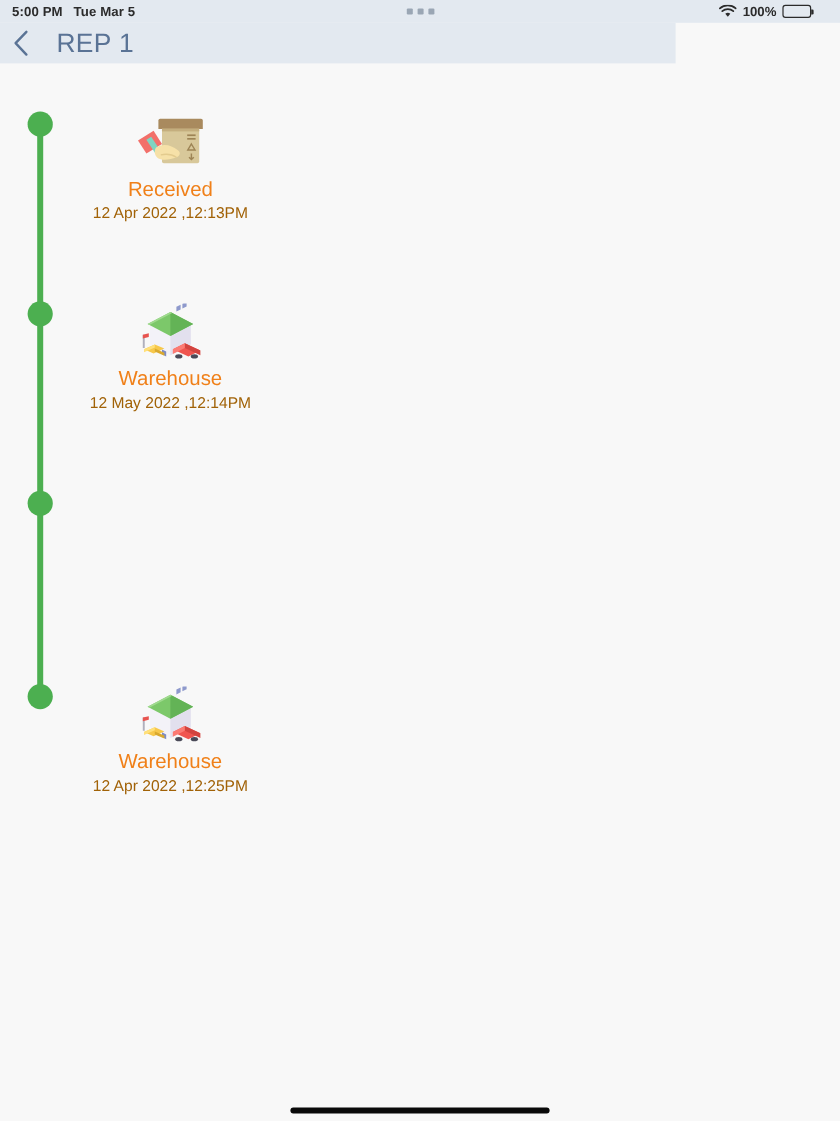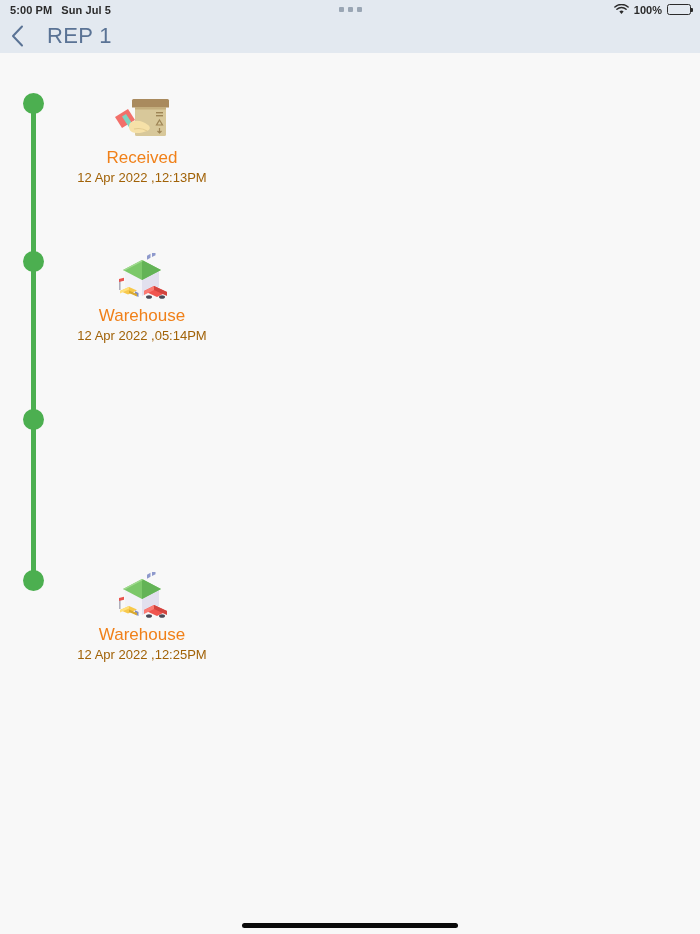--- a/index.html
+++ b/index.html
@@ -49,21 +49,21 @@
     pointer-events: none;
   }
   .sb-dot {
     width: 5px;
     height: 5px;
     background: #9aa6b4;
     border-radius: 1px;
   }
   .sb-right {
     position: absolute;
-    right: 9px;
+    right: 24px;
     top: 0;
     height: 19px;
     display: flex;
     align-items: center;
     gap: 5px;
     font-size: 11px;
     font-weight: bold;
     color: #2b2b2b;
     text-align: center;
   }
@@ -91,21 +91,21 @@
     width: 100%;
     height: 100%;
     background: #2b2b2b;
     border-radius: 1px;
   }
 
   
   .navbar {
     position: absolute;
     top: 19px; left: 0;
-    width: 700px;
+    width: 563px;
     height: 34px;
     background: #e3e9f0;
     display: flex;
     align-items: center;
   }
   .back-btn {
     width: 34px;
     height: 34px;
     display: flex;
     align-items: center;
@@ -178,21 +178,21 @@
     border-radius: 3px;
     background: #0a0a0a;
   }
 </style>
 </head>
 <body>
 
 <div class="statusbar">
   <div class="sb-left">
     <span>5:00 PM</span>
-    <span>Sun Jul 5</span>
+    <span>Tue Mar 5</span>
   </div>
   <div class="sb-center">
     <span class="sb-dot"></span>
     <span class="sb-dot"></span>
     <span class="sb-dot"></span>
   </div>
   <div class="sb-right">
     <span>
       <svg class="wifi-icon" width="15" height="11" viewBox="0 0 15 11">
         <path d="M7.5 9.9 L5.4 7.4 A3.4 3.4 0 0 1 9.6 7.4 Z" fill="#2b2b2b"></path>
@@ -277,21 +277,21 @@
         <ellipse cx="51" cy="44" rx="3" ry="1.8" fill="#4a4a58"></ellipse>
 
         <path d="M9 38 l9 -4 l8 3.5 l-9 4 z" fill="#f7c84b"></path>
         <path d="M18 37.5 l8 3.5 v2.5 l-8 -3.5 z" fill="#d9a92f"></path>
         <path d="M9 38 l9 -4 v2.5 l-9 4 z" fill="#ffe07a"></path>
         <path d="M8 26 l1.6 0 l0 11 l-1.6 0 z" fill="#b0b0bc"></path>
         <path d="M8 26 l5 -1.2 l0 3 l-5 1.2 z" fill="#e8544f"></path>
       </svg>
     </div>
     <div class="entry-label">Warehouse</div>
-    <div class="entry-time">12 Apr 2022 ,05:14PM</div>
+    <div class="entry-time">12 May 2022 ,12:14PM</div>
   </div>
 
 
   <div class="entry" style="top:517px">
     <div class="entry-icon">
       <svg width="62" height="50" viewBox="0 0 62 50">
         <path d="M14 18 l17 -9 l17 9 v16 l-17 9 l-17 -9 z" fill="#f3f2f8"></path>
         <path d="M31 9 v34 l17 -9 v-16 z" fill="#e2e0ee"></path>
         <path d="M12 17 l19 -10 l19 10 l-19 10 z" fill="#7cc86a"></path>
         <path d="M31 7 l19 10 l-19 10 z" fill="#63b356"></path>

